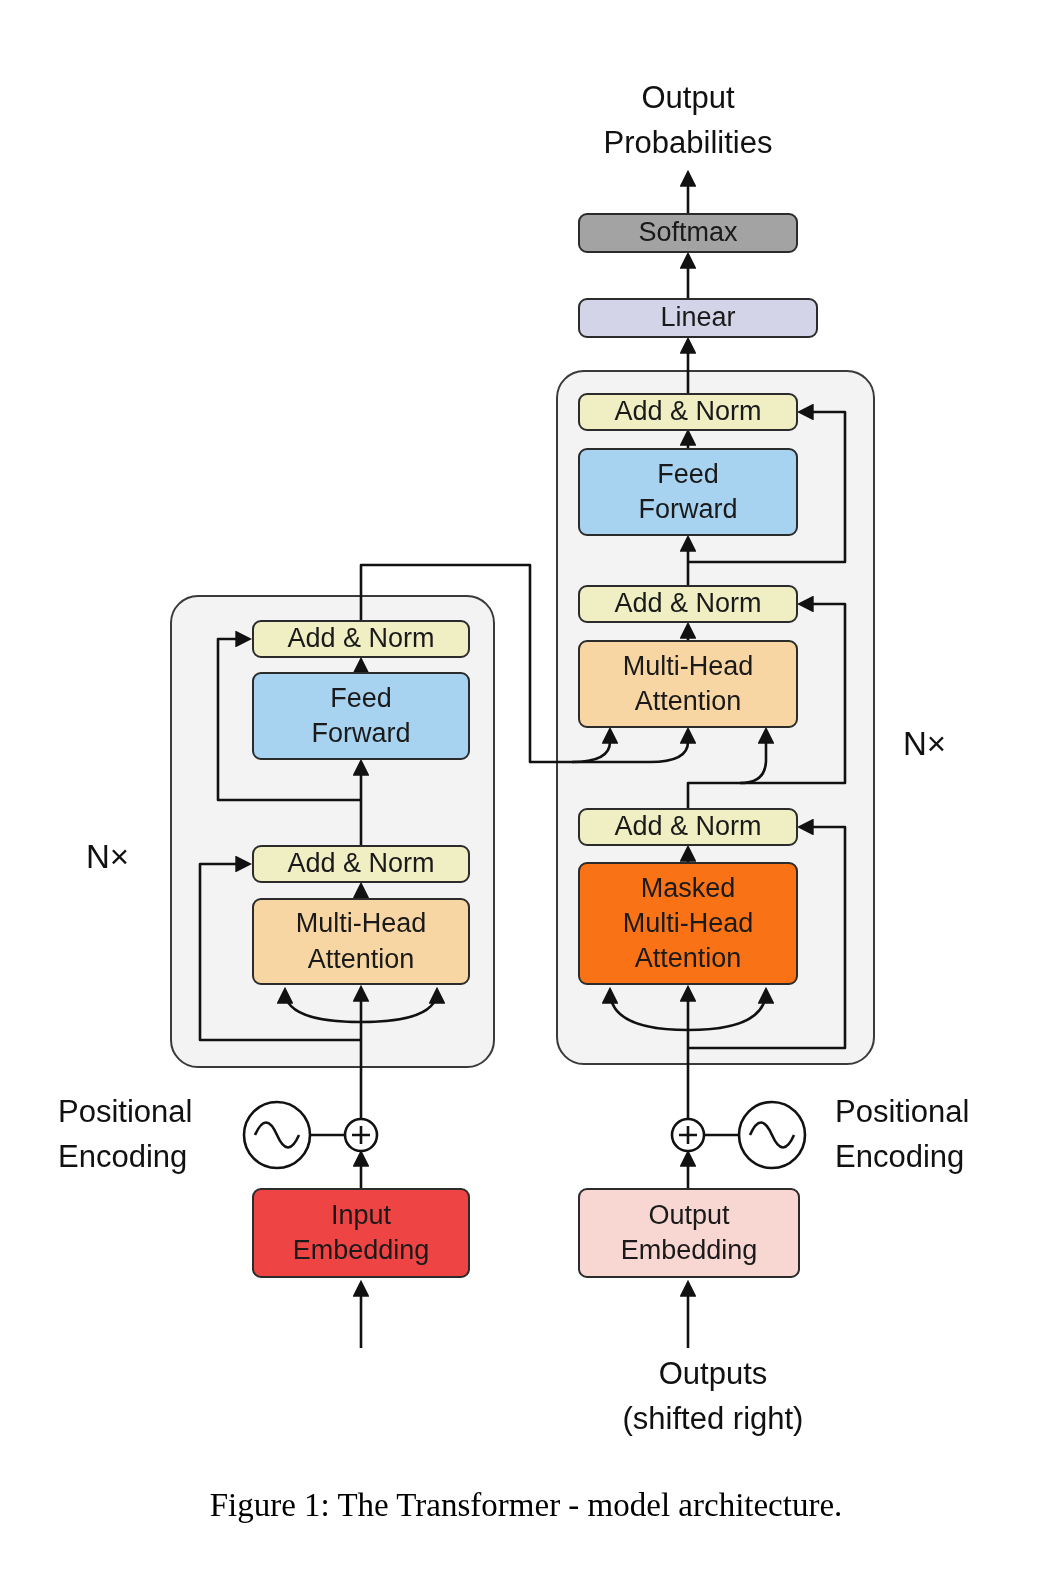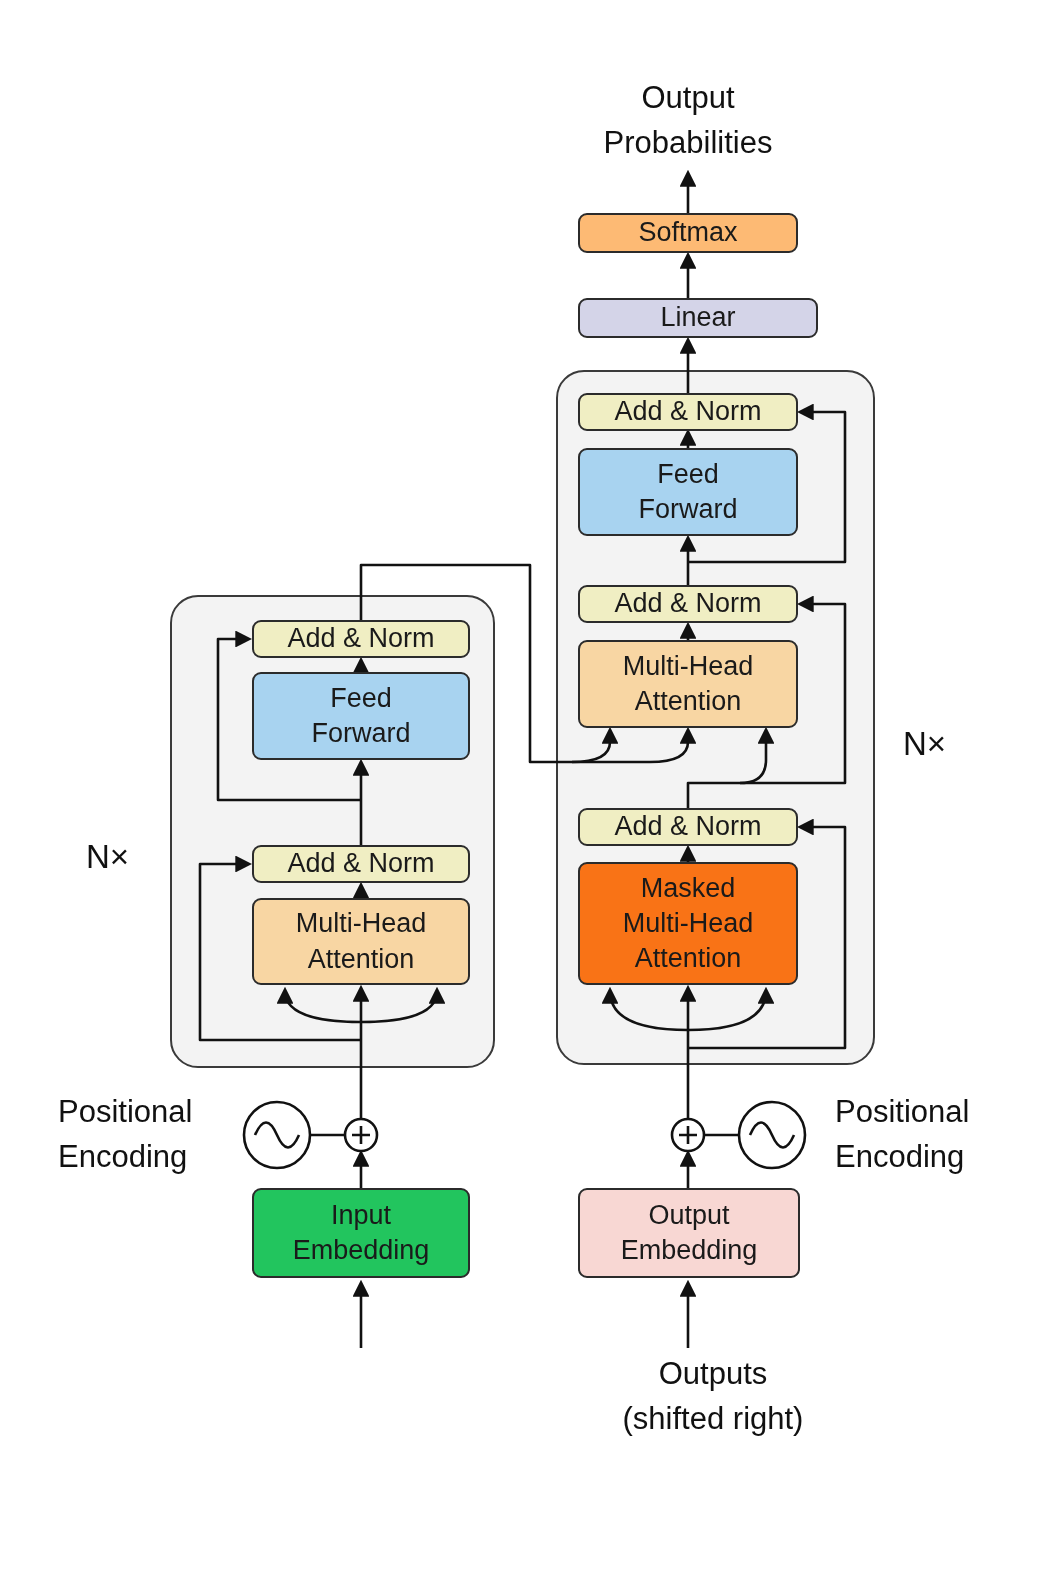--- a/index.html
+++ b/index.html
@@ -124,21 +124,21 @@
       <path d="M 679 1135 L 697 1135 M 688 1126 L 688 1144" fill="none"></path>
     </g>
     <g fill="#ffffff" stroke="#111" stroke-width="2.6">
       <circle cx="772" cy="1135" r="33"></circle>
       <path d="M 750 1135 Q 761 1110 772 1135 Q 783 1160 794 1135" fill="none"></path>
     </g>
   </svg>
 
   <div class="lbl center" style="left:538px; top:76px; width:300px;">Output
 Probabilities</div>
-  <div class="box" style="left: 578px; top: 213px; width: 220px; height: 40px; background-color: #fdba74;">Softmax</div>
+  <div class="box" style="left: 578px; top: 213px; width: 220px; height: 40px; background-color: #a3a3a3;">Softmax</div>
   <div class="box" style="left: 578px; top: 298px; width: 240px; height: 40px; background-color: rgb(212, 212, 232);">Linear</div>
 
   <div class="box" style="left: 578px; top: 393px; width: 220px; height: 38px; background-color: rgb(240, 238, 195);">Add &amp; Norm</div>
   <div class="box" style="left: 578px; top: 448px; width: 220px; height: 88px; background-color: rgb(168, 211, 240);">Feed
 Forward</div>
   <div class="box" style="left: 578px; top: 585px; width: 220px; height: 38px; background-color: rgb(240, 238, 195);">Add &amp; Norm</div>
   <div class="box" style="left: 578px; top: 640px; width: 220px; height: 88px; background-color: rgb(248, 214, 163);">Multi-Head
 Attention</div>
   <div class="box" style="left: 578px; top: 808px; width: 220px; height: 38px; background-color: rgb(240, 238, 195);">Add &amp; Norm</div>
   <div class="box" style="left: 578px; top: 862px; width: 220px; height: 123px; background-color: #f97316;">Masked
@@ -153,22 +153,23 @@
 Attention</div>
 
   <div class="lbl nx" style="left:86px; top:833px;">N×</div>
   <div class="lbl nx" style="left:903px; top:720px;">N×</div>
 
   <div class="lbl" style="left:58px; top:1090px;">Positional
 Encoding</div>
   <div class="lbl" style="left:835px; top:1090px;">Positional
 Encoding</div>
 
-  <div class="box" style="left: 252px; top: 1188px; width: 218px; height: 90px; background-color: #22c55e;">Input
+  <div class="box" style="left: 252px; top: 1188px; width: 218px; height: 90px; background-color: #ef4444;">Input
 Embedding</div>
   <div class="box" style="left: 578px; top: 1188px; width: 222px; height: 90px; background-color: rgb(248, 215, 211);">Output
 Embedding</div>
 
   <div class="lbl center" style="left:588px; top:1352px; width:250px;">Outputs
 (shifted right)</div>
 
+  <div class="caption">Figure 1: The Transformer - model architecture.</div>
 
 </div>
 
 </body></html>

